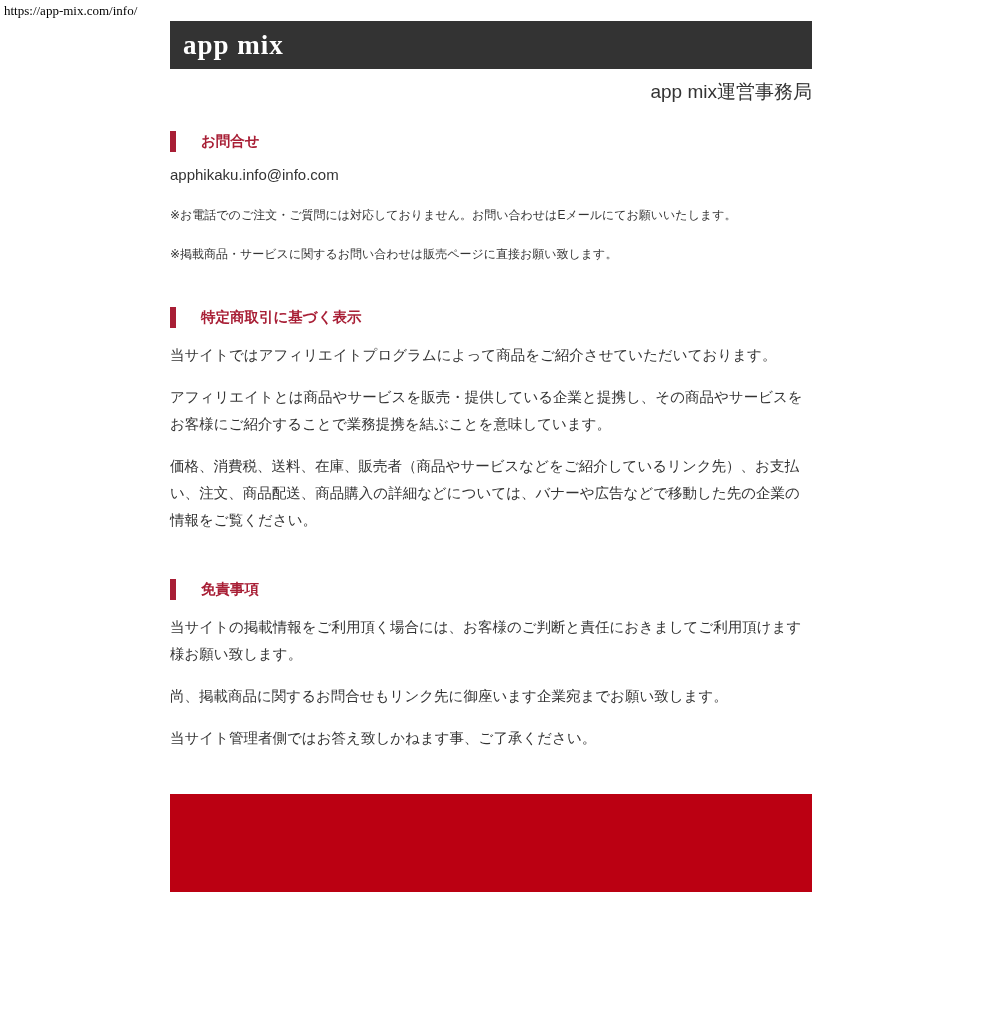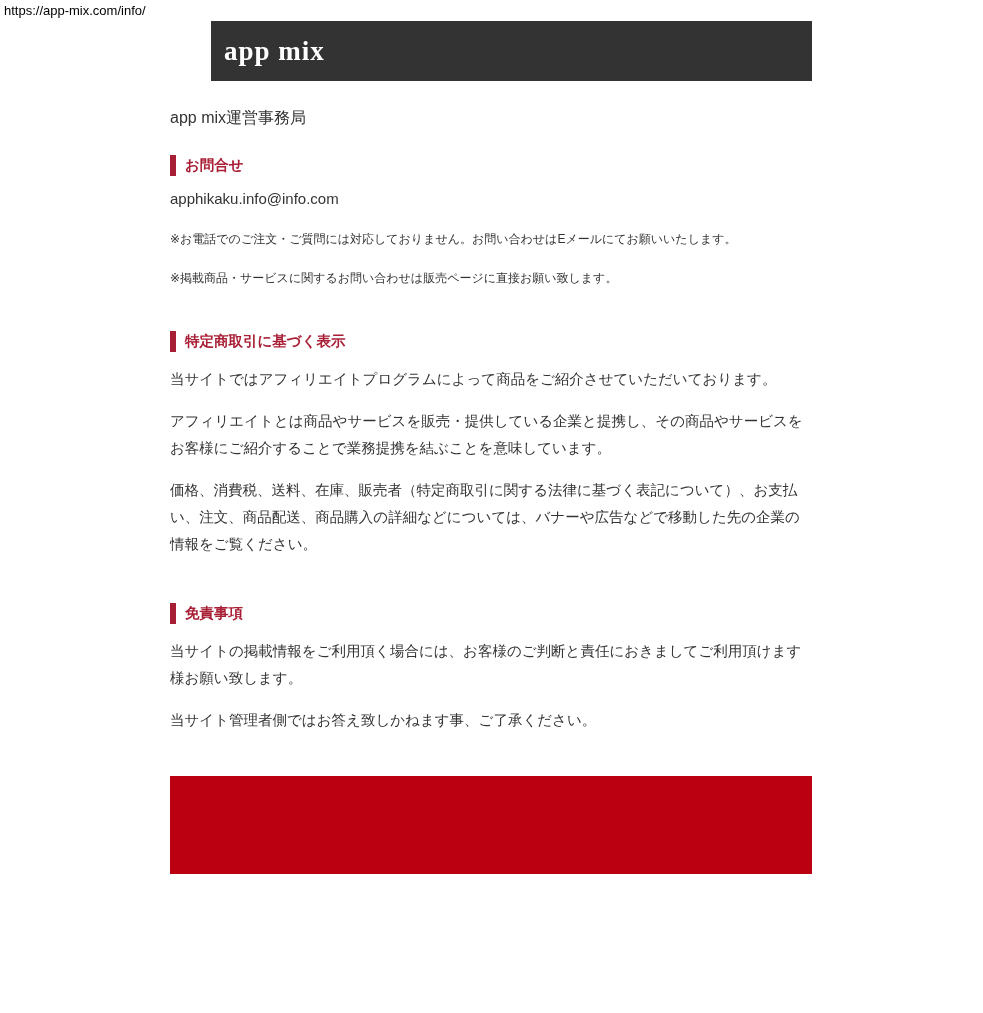--- a/index.html
+++ b/index.html
@@ -19,58 +19,59 @@
   body {
     width: 983px;
     height: 1013px;
     position: relative;
     overflow: hidden;
   }
   .page-url {
     position: absolute;
     top: 3px;
     left: 4px;
-    font-family: Liberation Sans, sans-serif;
+    font-family: Liberation Serif, serif;
     font-size: 13px;
     color: #000000;
     letter-spacing: 0px;
   }
   .container {
     width: 642px;
     margin-left: 170px;
   }
   .site-header {
     margin-top: 21px;
-    height: 60px;
+    height: 48px;
     background: var(--header-bg);
     display: flex;
     align-items: center;
     padding-left: 13px;
-    margin-left: 41px;
   }
   .site-logo {
     font-family: "Liberation Serif", "DejaVu Serif", serif;
     font-weight: bold;
     font-size: 27px;
     color: #ffffff;
     margin: 0;
     letter-spacing: 1px;
   }
   .operator-line {
-    margin: 27px 0 0 0;
-    font-size: 16px;
+    margin: 10px 0 0 0;
+    font-size: 19px;
+    text-align: right;
   }
   h2.section-heading {
     display: flex;
     align-items: center;
     font-size: 14.5px;
     font-weight: bold;
     color: var(--accent);
     margin: 44px 0 14px 0;
     line-height: 22px;
+    gap: 16px;
   }
   h2.section-heading.first {
     margin-top: 25px;
   }
   .accent-bar {
     display: inline-block;
     width: 6px;
     height: 21px;
     background: var(--accent);
     margin-right: 9px;
@@ -124,29 +125,30 @@
     <p class="note">※掲載商品・サービスに関するお問い合わせは販売ページに直接お願い致します。</p>
   </section>
 
   <section>
     <h2 class="section-heading">
       <span class="accent-bar"></span>
       <span>特定商取引に基づく表示</span>
     </h2>
     <p class="para">当サイトではアフィリエイトプログラムによって商品をご紹介させていただいております。</p>
     <p class="para">アフィリエイトとは商品やサービスを販売・提供している企業と提携し、その商品やサービスをお客様にご紹介することで業務提携を結ぶことを意味しています。</p>
-    <p class="para">価格、消費税、送料、在庫、販売者（特定商取引に関する法律に基づく表記について）、お支払い、注文、商品配送、商品購入の詳細などについては、バナーや広告などで移動した先の企業の情報をご覧ください。</p>
+    <p class="para">価格、消費税、送料、在庫、販売者（商品やサービスなどをご紹介しているリンク先）、お支払い、注文、商品配送、商品購入の詳細などについては、バナーや広告などで移動した先の企業の情報をご覧ください。</p>
   </section>
 
   <section>
     <h2 class="section-heading">
       <span class="accent-bar"></span>
       <span>免責事項</span>
     </h2>
     <p class="para">当サイトの掲載情報をご利用頂く場合には、お客様のご判断と責任におきましてご利用頂けます様お願い致します。</p>
+    <p class="para">尚、掲載商品に関するお問合せもリンク先に御座います企業宛までお願い致します。</p>
     <p class="para">当サイト管理者側ではお答え致しかねます事、ご了承ください。</p>
   </section>
 
 </div>
 
 <footer class="site-footer">
   
   
 </footer>
 

